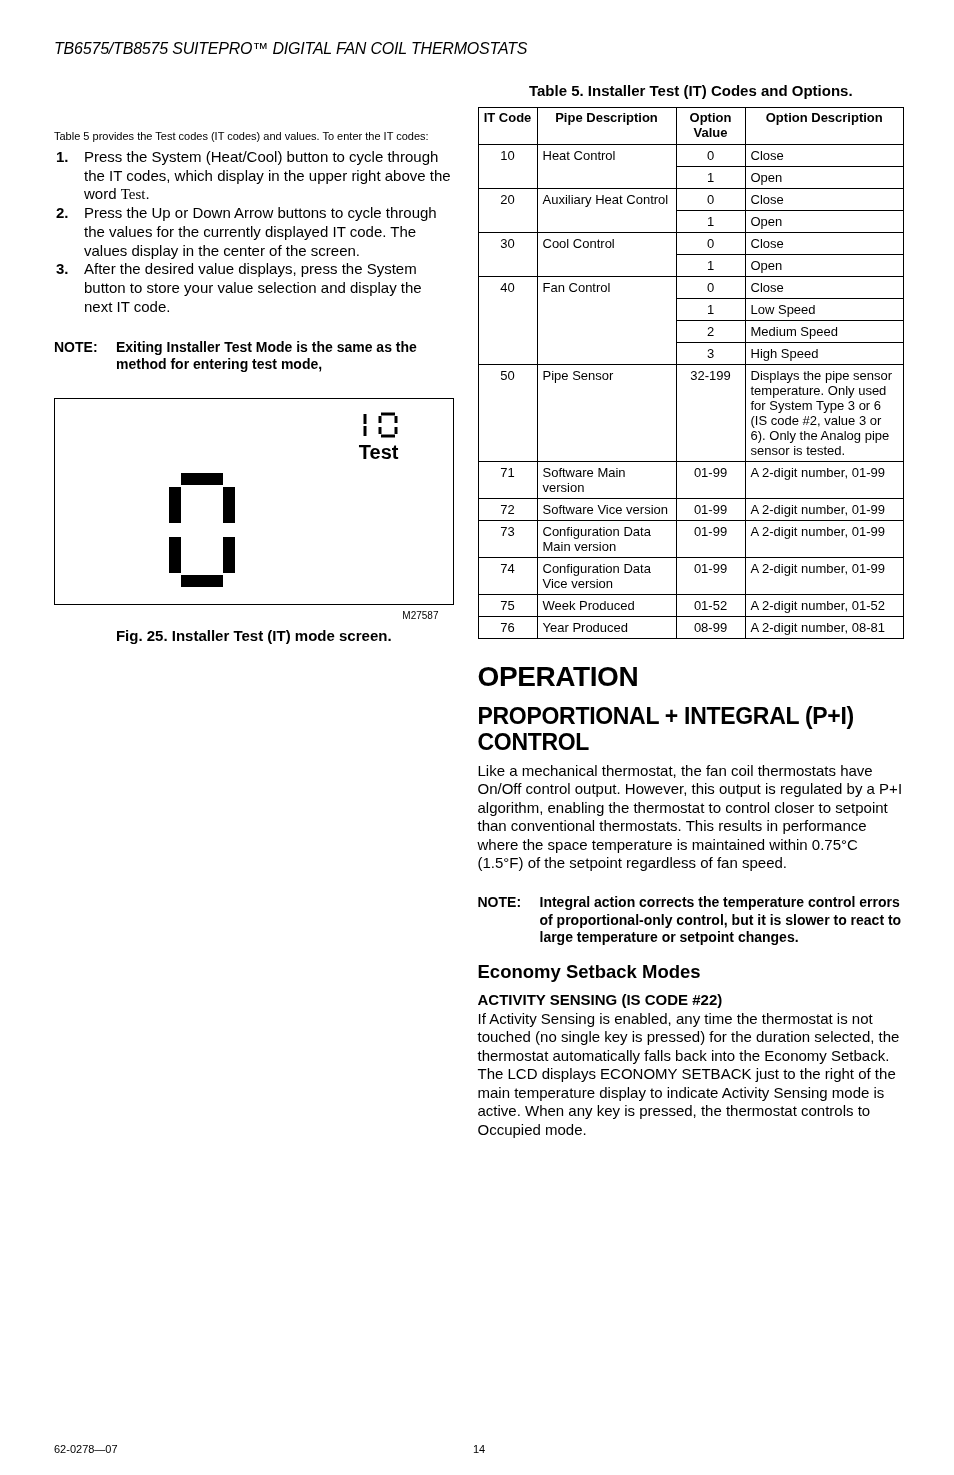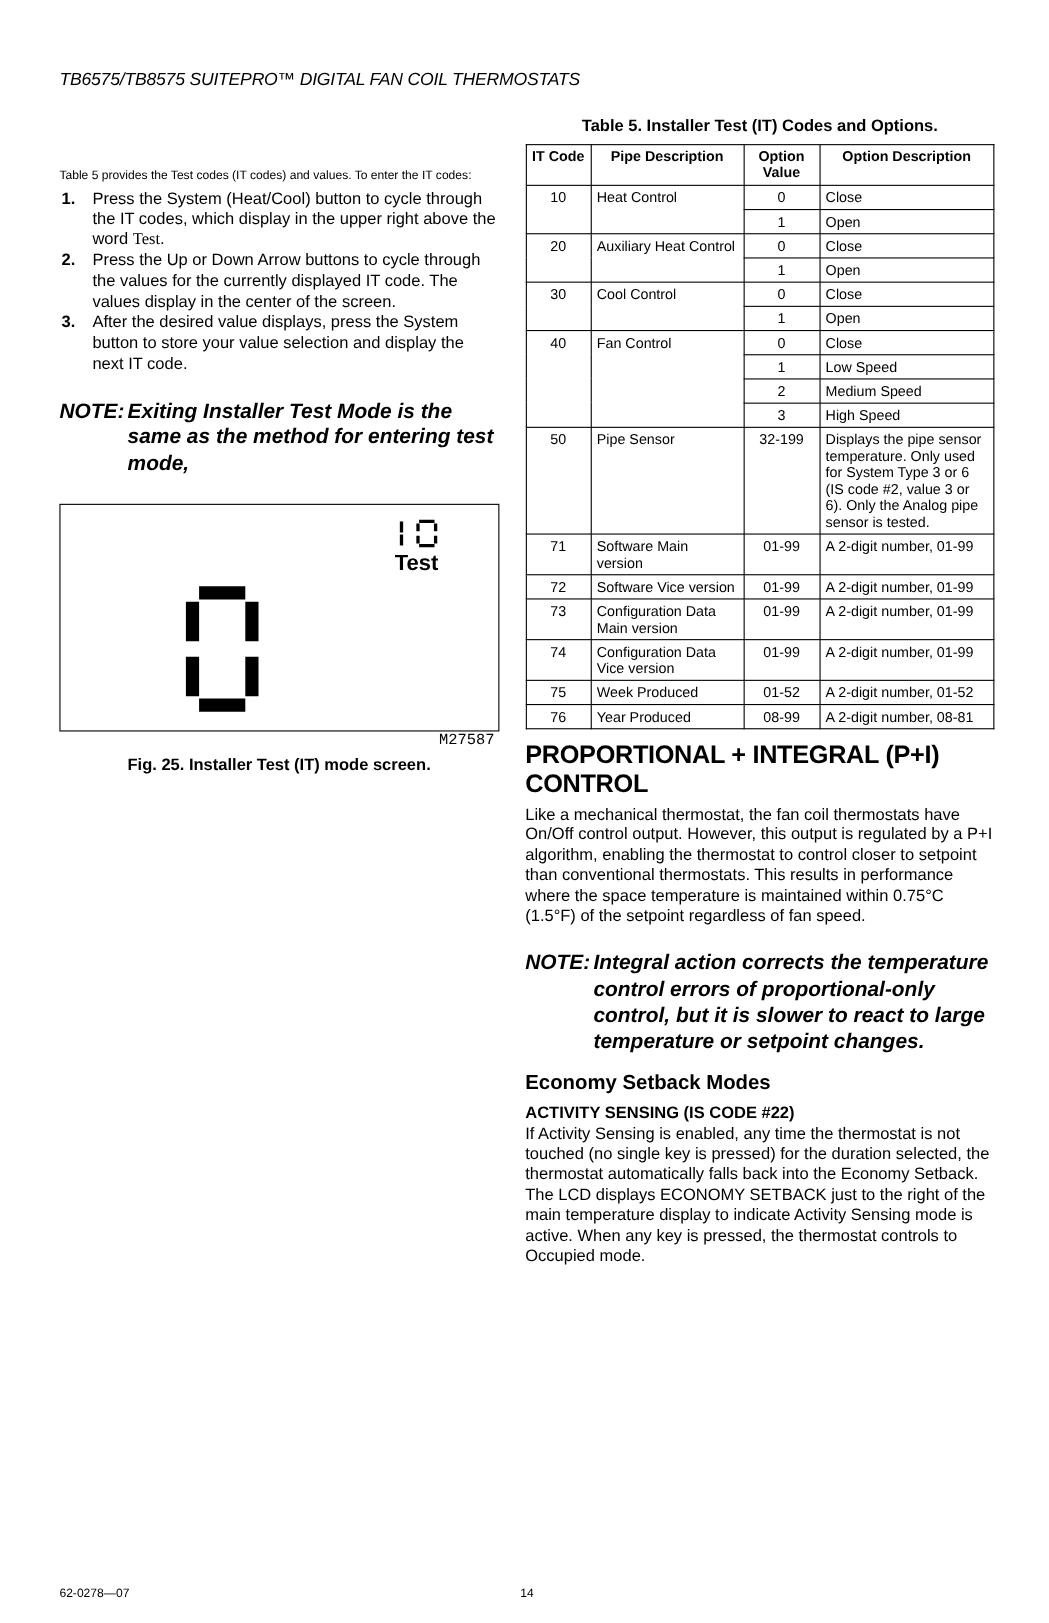--- a/index.html
+++ b/index.html
@@ -5,21 +5,21 @@
   @page { size: 954px 1475px; margin: 0; }
   html, body {
     margin: 0;
     padding: 0;
     width: 954px;
     font-family: Arial, Helvetica, sans-serif;
     color: #000;
     background: #fff;
   }
   .page {
-    padding: 64px 50px 30px 54px;
+    padding: 40px 50px 30px 54px;
     box-sizing: border-box;
     min-height: 1475px;
     position: relative;
   }
   .header-title {
     font-style: italic;
     font-size: 16px;
     margin-bottom: 24px;
     letter-spacing: -0.2px;
   }
@@ -54,47 +54,45 @@
   ol.steps li .num {
     position: absolute;
     left: -28px;
     top: 0;
     font-weight: bold;
   }
   .word-test { font-family: 'Times New Roman', serif; }
 
   .note-row {
     display: flex;
-    font-size: 19px;
+    font-size: 14px;
     line-height: 1.25;
     margin-top: 22px;
-    font-style: italic;
   }
   .note-label {
     font-weight: bold;
     flex: 0 0 62px;
   }
   .note-body {
     font-weight: bold;
     flex: 1;
   }
 
   .fig-box {
     border: 1.4px solid #000;
     margin-top: 24px;
     margin-bottom: 4px;
     height: 205px;
     position: relative;
   }
   .fig-code {
     position: absolute;
-    right: 4px;
+    right: 15px;
     bottom: -16px;
-    font-size: 14px;
-    font-family: Liberation Mono, monospace;
+    font-size: 10px;
   }
   .fig-caption {
     font-weight: bold;
     font-size: 15px;
     text-align: center;
     margin-top: 22px;
   }
 
   
   .seg-area {
@@ -363,20 +361,21 @@
             </tr>
             <tr>
               <td class="center" rowspan="1" style="vertical-align: top;">76</td>
               <td rowspan="1" style="vertical-align: top;">Year Produced</td>
               <td class="center">08-99</td>
               <td>A 2-digit number, 08-81</td>
             </tr>
           </tbody>
     </table>
 
+    <h1 class="operation">OPERATION</h1>
     <h2 class="subhead">PROPORTIONAL + INTEGRAL (P+I) CONTROL</h2>
     <div class="body-text">Like a mechanical thermostat, the fan coil thermostats have On/Off control output. However, this output is regulated by a P+I algorithm, enabling the thermostat to control closer to setpoint than conventional thermostats. This results in performance where the space temperature is maintained within 0.75°C (1.5°F) of the setpoint regardless of fan speed.</div>
 
     <div class="note-row">
       <div class="note-label">NOTE:</div>
       <div class="note-body">Integral action corrects the temperature control errors of proportional-only control, but it is slower to react to large temperature or setpoint changes.</div>
     </div>
 
     <h3 class="h3">Economy Setback Modes</h3>
     <h4 class="h4">ACTIVITY SENSING (IS CODE #22)</h4>

